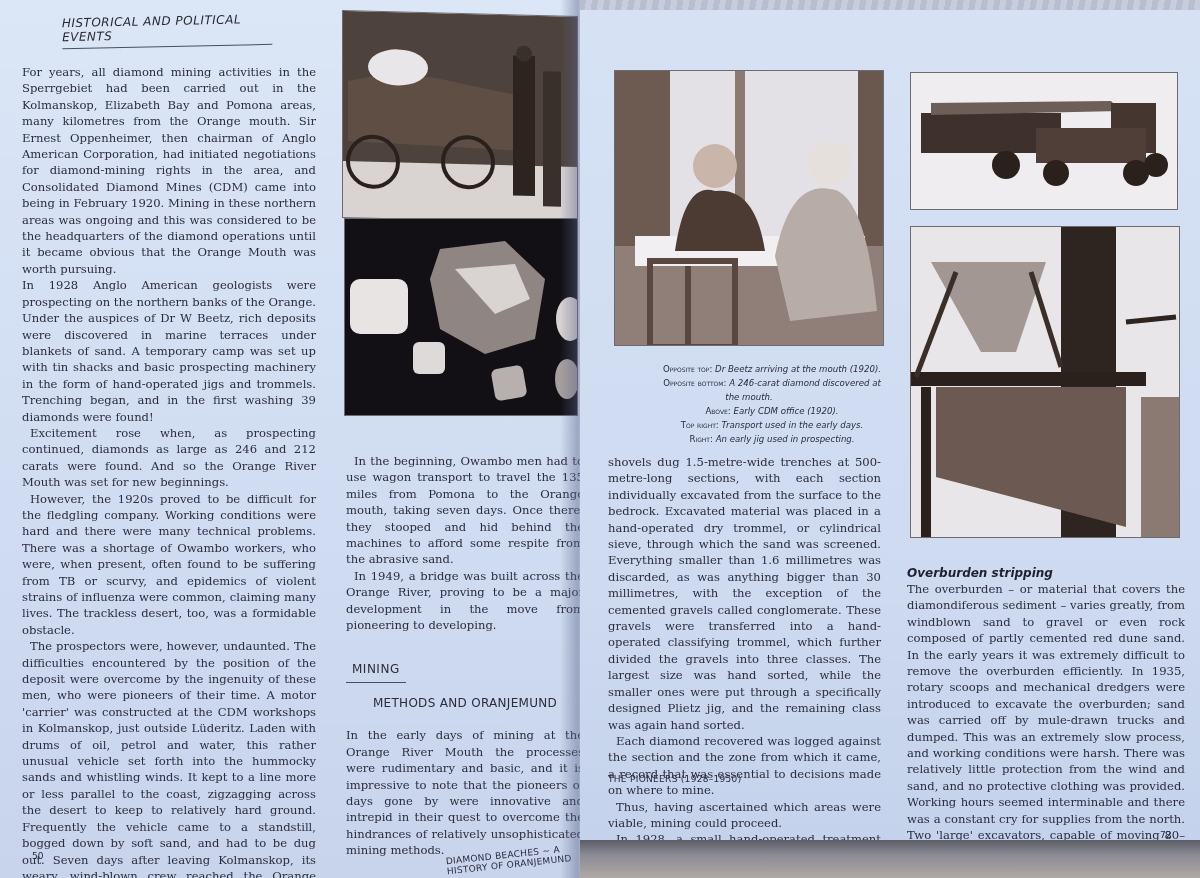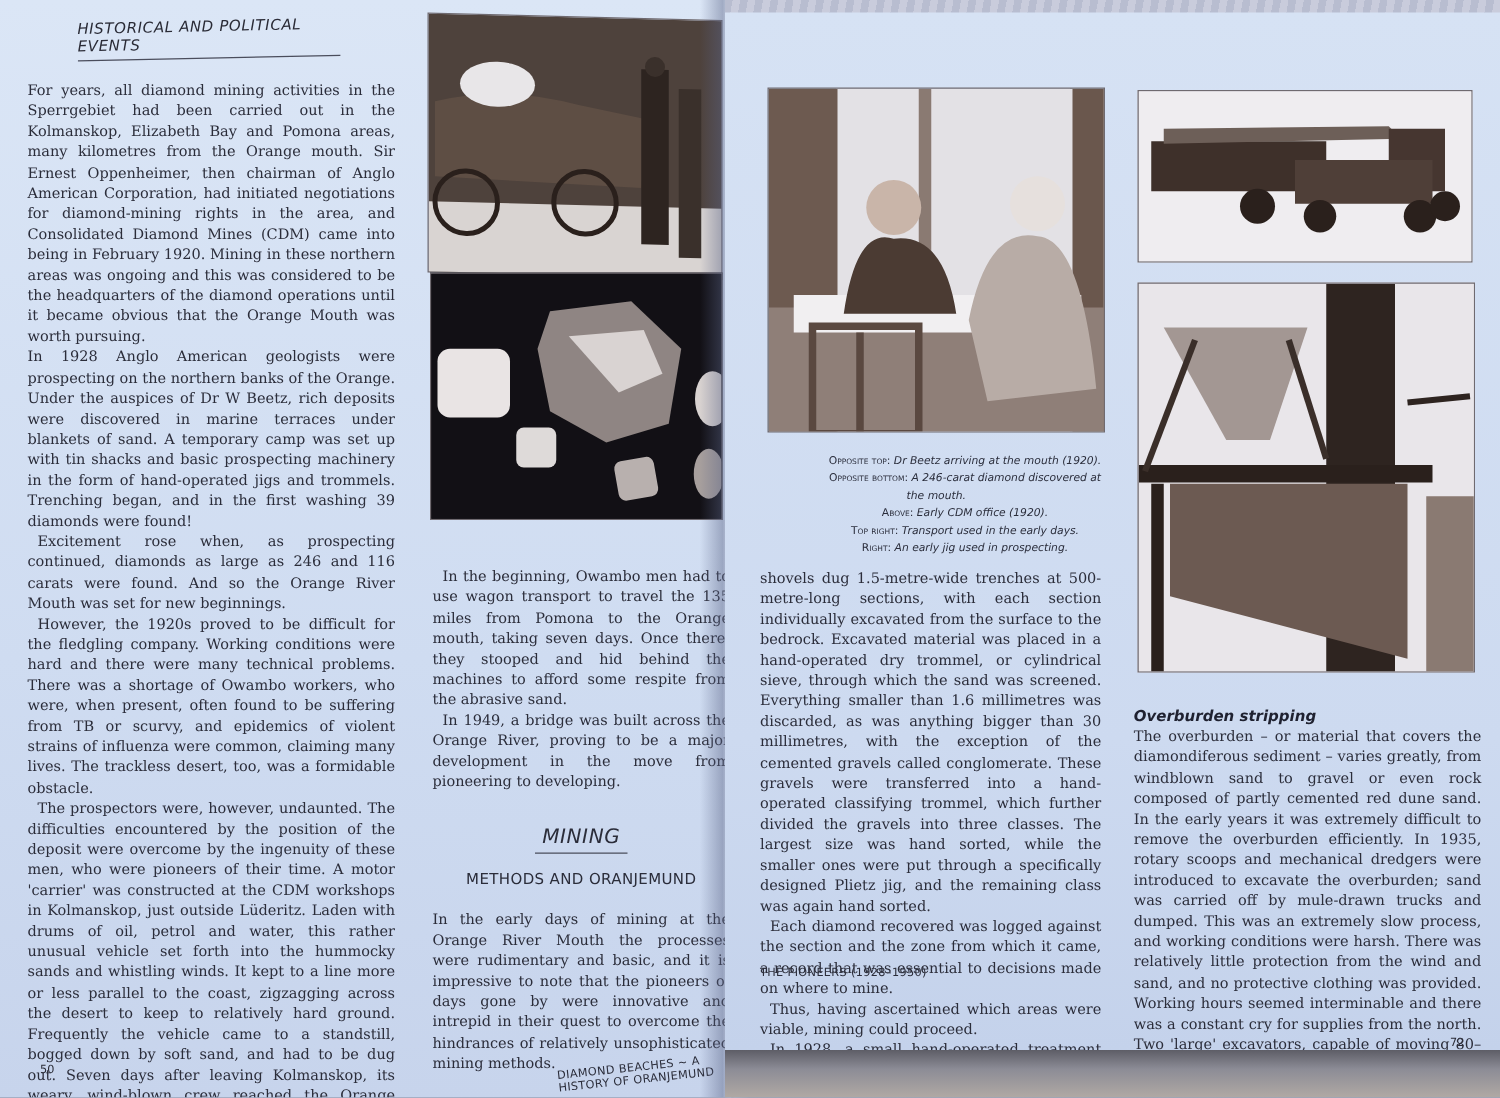--- a/index.html
+++ b/index.html
@@ -40,22 +40,22 @@
   .col p { text-indent: 8px; }
   .col p.first { text-indent: 0; }
   .col h3 {
     font-family: "DejaVu Sans", sans-serif; font-style: italic; font-weight: bold;
     font-size: 12px; color: #1f2130; margin-top: 10px; line-height: 15px;
   }
   .col-l1 { left: 22px; top: 64px; width: 294px; }
   .col-l2 { left: 346px; top: 453px; width: 238px; }
 
   .section-title {
-    font-family: "DejaVu Sans", sans-serif; font-style: italic; font-size: 16px;
-    text-align: center; margin: 28px 0 0 0; letter-spacing: 0.5px;
+    font-family: "DejaVu Sans", sans-serif; font-size: 12px;
+    text-align: left; margin: 28px 0 0 0; letter-spacing: 0.5px;
   }
   .section-title span { display: inline-block; border-bottom: 1px solid #4a4d5c; padding: 0 6px 4px; }
   .section-sub {
     font-family: "DejaVu Sans", sans-serif; font-size: 12px; text-align: center;
     margin: 12px 0 16px 0; letter-spacing: 0.3px;
   }
 
   .photo { position: absolute; border: 1px solid #6f6a70; overflow: hidden; }
   .photo-cart { left: 342px; top: 13px; width: 236px; height: 208px;
     background: linear-gradient(180deg, #5b4d45 0%, #3b302b 30%, #6c5f57 55%, #d8d4d4 80%, #bdb5b2 100%); transform: skewY(1.5deg); }
@@ -83,21 +83,21 @@
 <body>
 
 <div class="spread">
 
   <div class="page page-left">
     <div class="running-head">HISTORICAL AND POLITICAL EVENTS</div>
 
     <div class="col col-l1">
       <p class="first">For years, all diamond mining activities in the Sperrgebiet had been carried out in the Kolmanskop, Elizabeth Bay and Pomona areas, many kilometres from the Orange mouth. Sir Ernest Oppenheimer, then chairman of Anglo American Corporation, had initiated negotiations for diamond-mining rights in the area, and Consolidated Diamond Mines (CDM) came into being in February 1920. Mining in these northern areas was ongoing and this was considered to be the headquarters of the diamond operations until it became obvious that the Orange Mouth was worth pursuing.</p>
       <p class="first">In 1928 Anglo American geologists were prospecting on the northern banks of the Orange. Under the auspices of Dr W Beetz, rich deposits were discovered in marine terraces under blankets of sand. A temporary camp was set up with tin shacks and basic prospecting machinery in the form of hand-operated jigs and trommels. Trenching began, and in the first washing 39 diamonds were found!</p>
-      <p>Excitement rose when, as prospecting continued, diamonds as large as 246 and 116 carats were found. And so the Orange River Mouth was set for new beginnings.</p>
+      <p>Excitement rose when, as prospecting continued, diamonds as large as 246 and 212 carats were found. And so the Orange River Mouth was set for new beginnings.</p>
       <p>However, the 1920s proved to be difficult for the fledgling company. Working conditions were hard and there were many technical problems. There was a shortage of Owambo workers, who were, when present, often found to be suffering from TB or scurvy, and epidemics of violent strains of influenza were common, claiming many lives. The trackless desert, too, was a formidable obstacle.</p>
       <p>The prospectors were, however, undaunted. The difficulties encountered by the position of the deposit were overcome by the ingenuity of these men, who were pioneers of their time. A motor 'carrier' was constructed at the CDM workshops in Kolmanskop, just outside Lüderitz. Laden with drums of oil, petrol and water, this rather unusual vehicle set forth into the hummocky sands and whistling winds. It kept to a line more or less parallel to the coast, zigzagging across the desert to keep to relatively hard ground. Frequently the vehicle came to a standstill, bogged down by soft sand, and had to be dug out. Seven days after leaving Kolmanskop, its weary, wind-blown crew reached the Orange River. A rudimentary road had been made and diesel lorries ploughed their way through deep sand dunes and corrugations to bring supplies to the camp. Demand exceeded supply, and there was a constant cry for petrol and oil to keep the wheels turning. According to Lawrence Green in his book, To the River's End, one truck, purchased in 1932, had covered more than a million miles by 1948!</p>
 
     </div>
 
     <div class="photo photo-cart">
       <svg width="236" height="208" viewBox="0 0 236 208">
         <rect x="0" y="0" width="236" height="208" fill="#4e423c"></rect>
         <rect x="0" y="150" width="236" height="58" fill="#d9d4d2"></rect>
         <path d="M5 70 Q60 55 120 70 L175 80 L170 135 L5 130 Z" fill="#5e4e44"></path>

